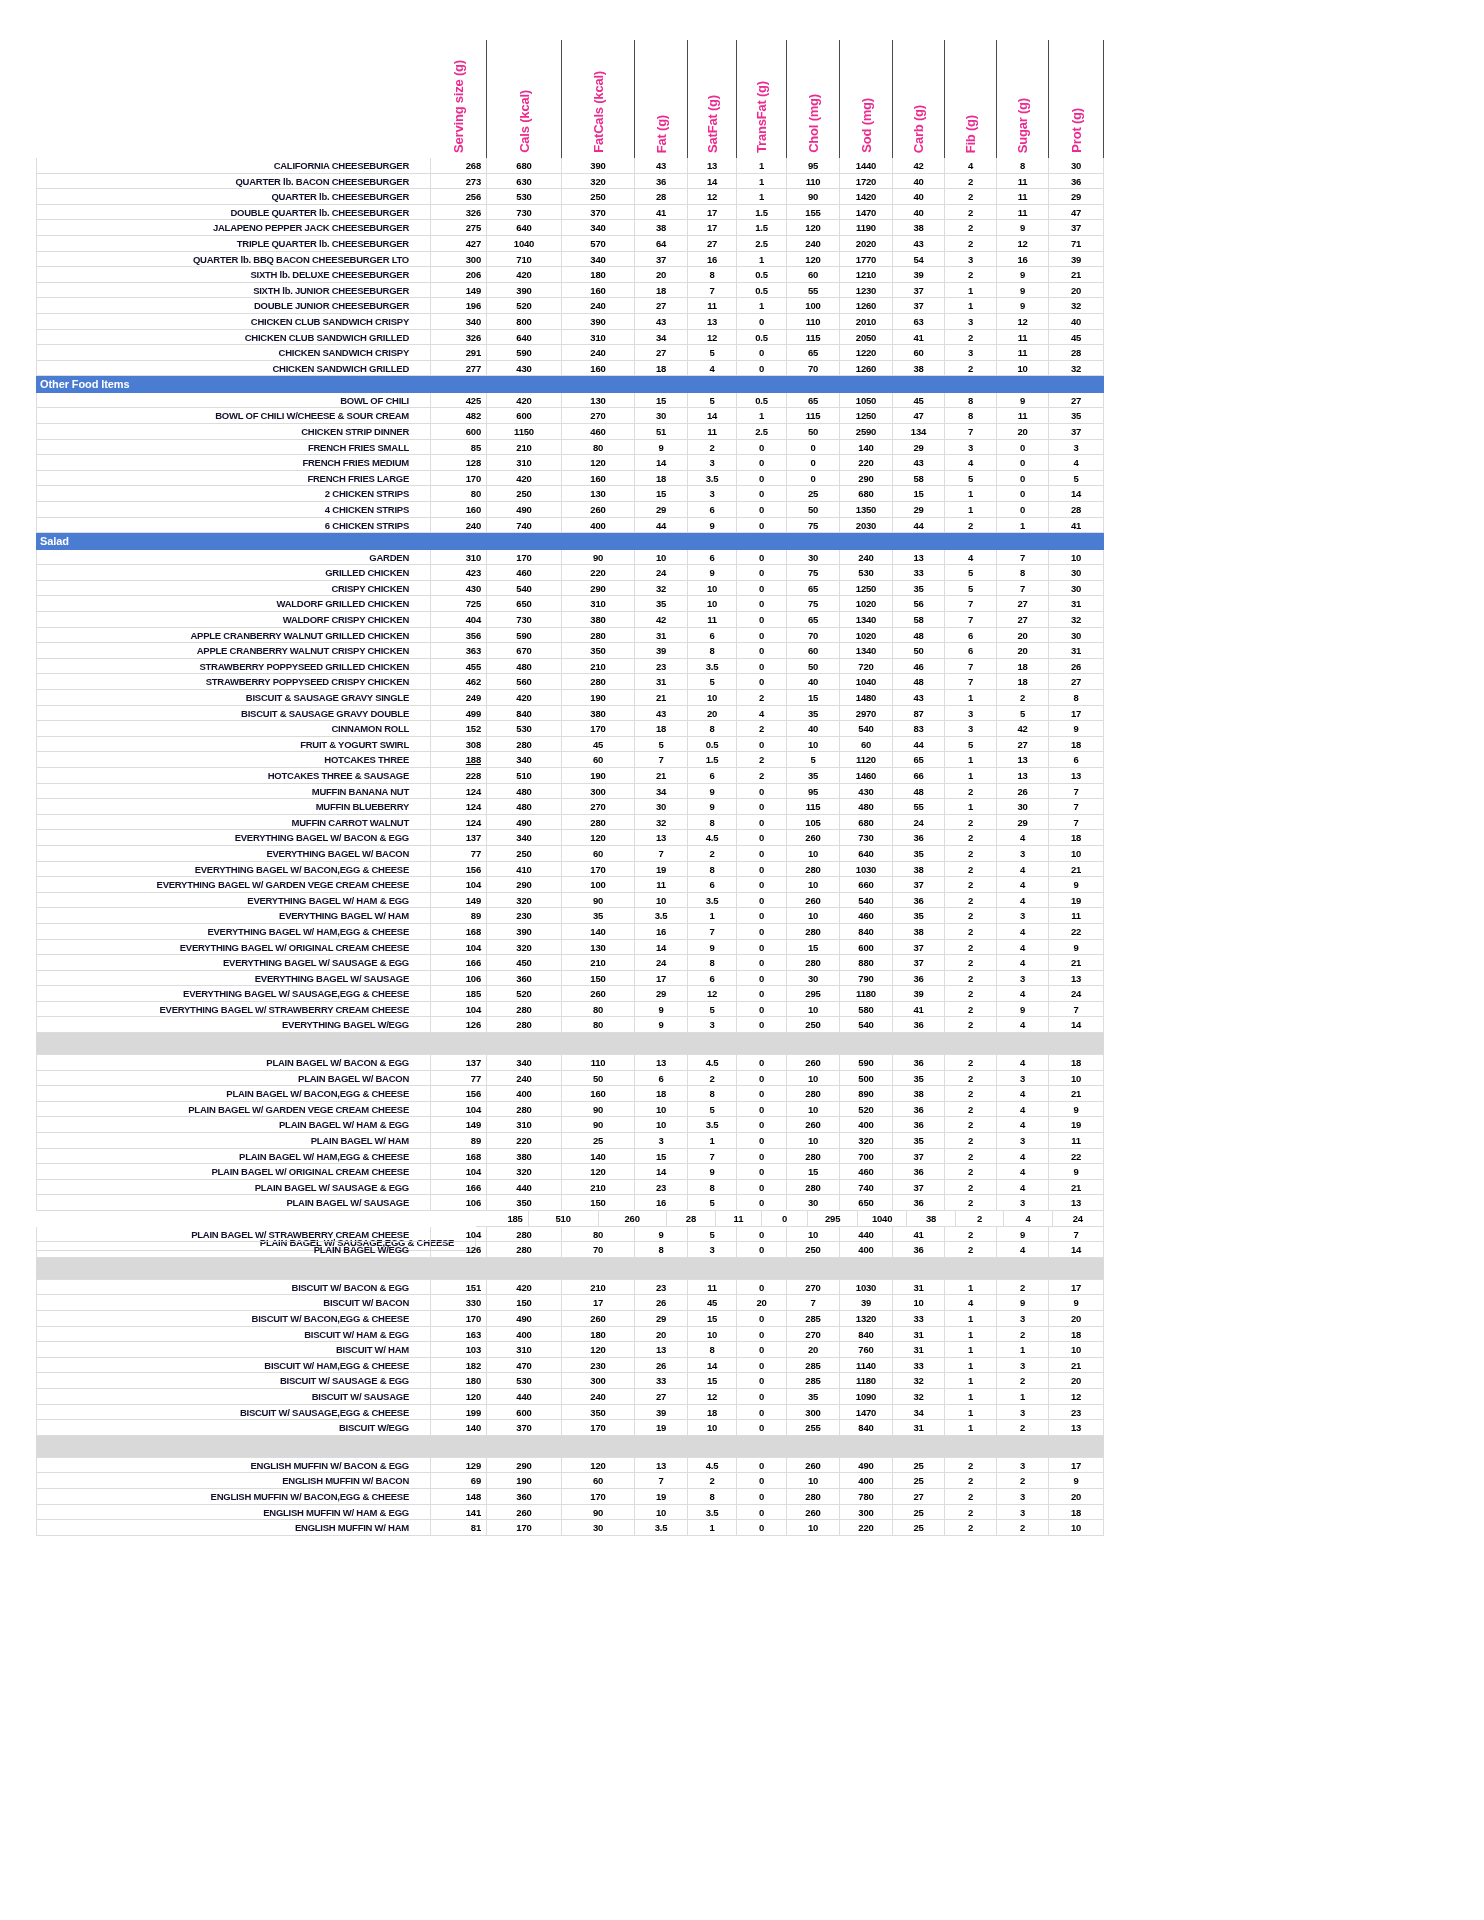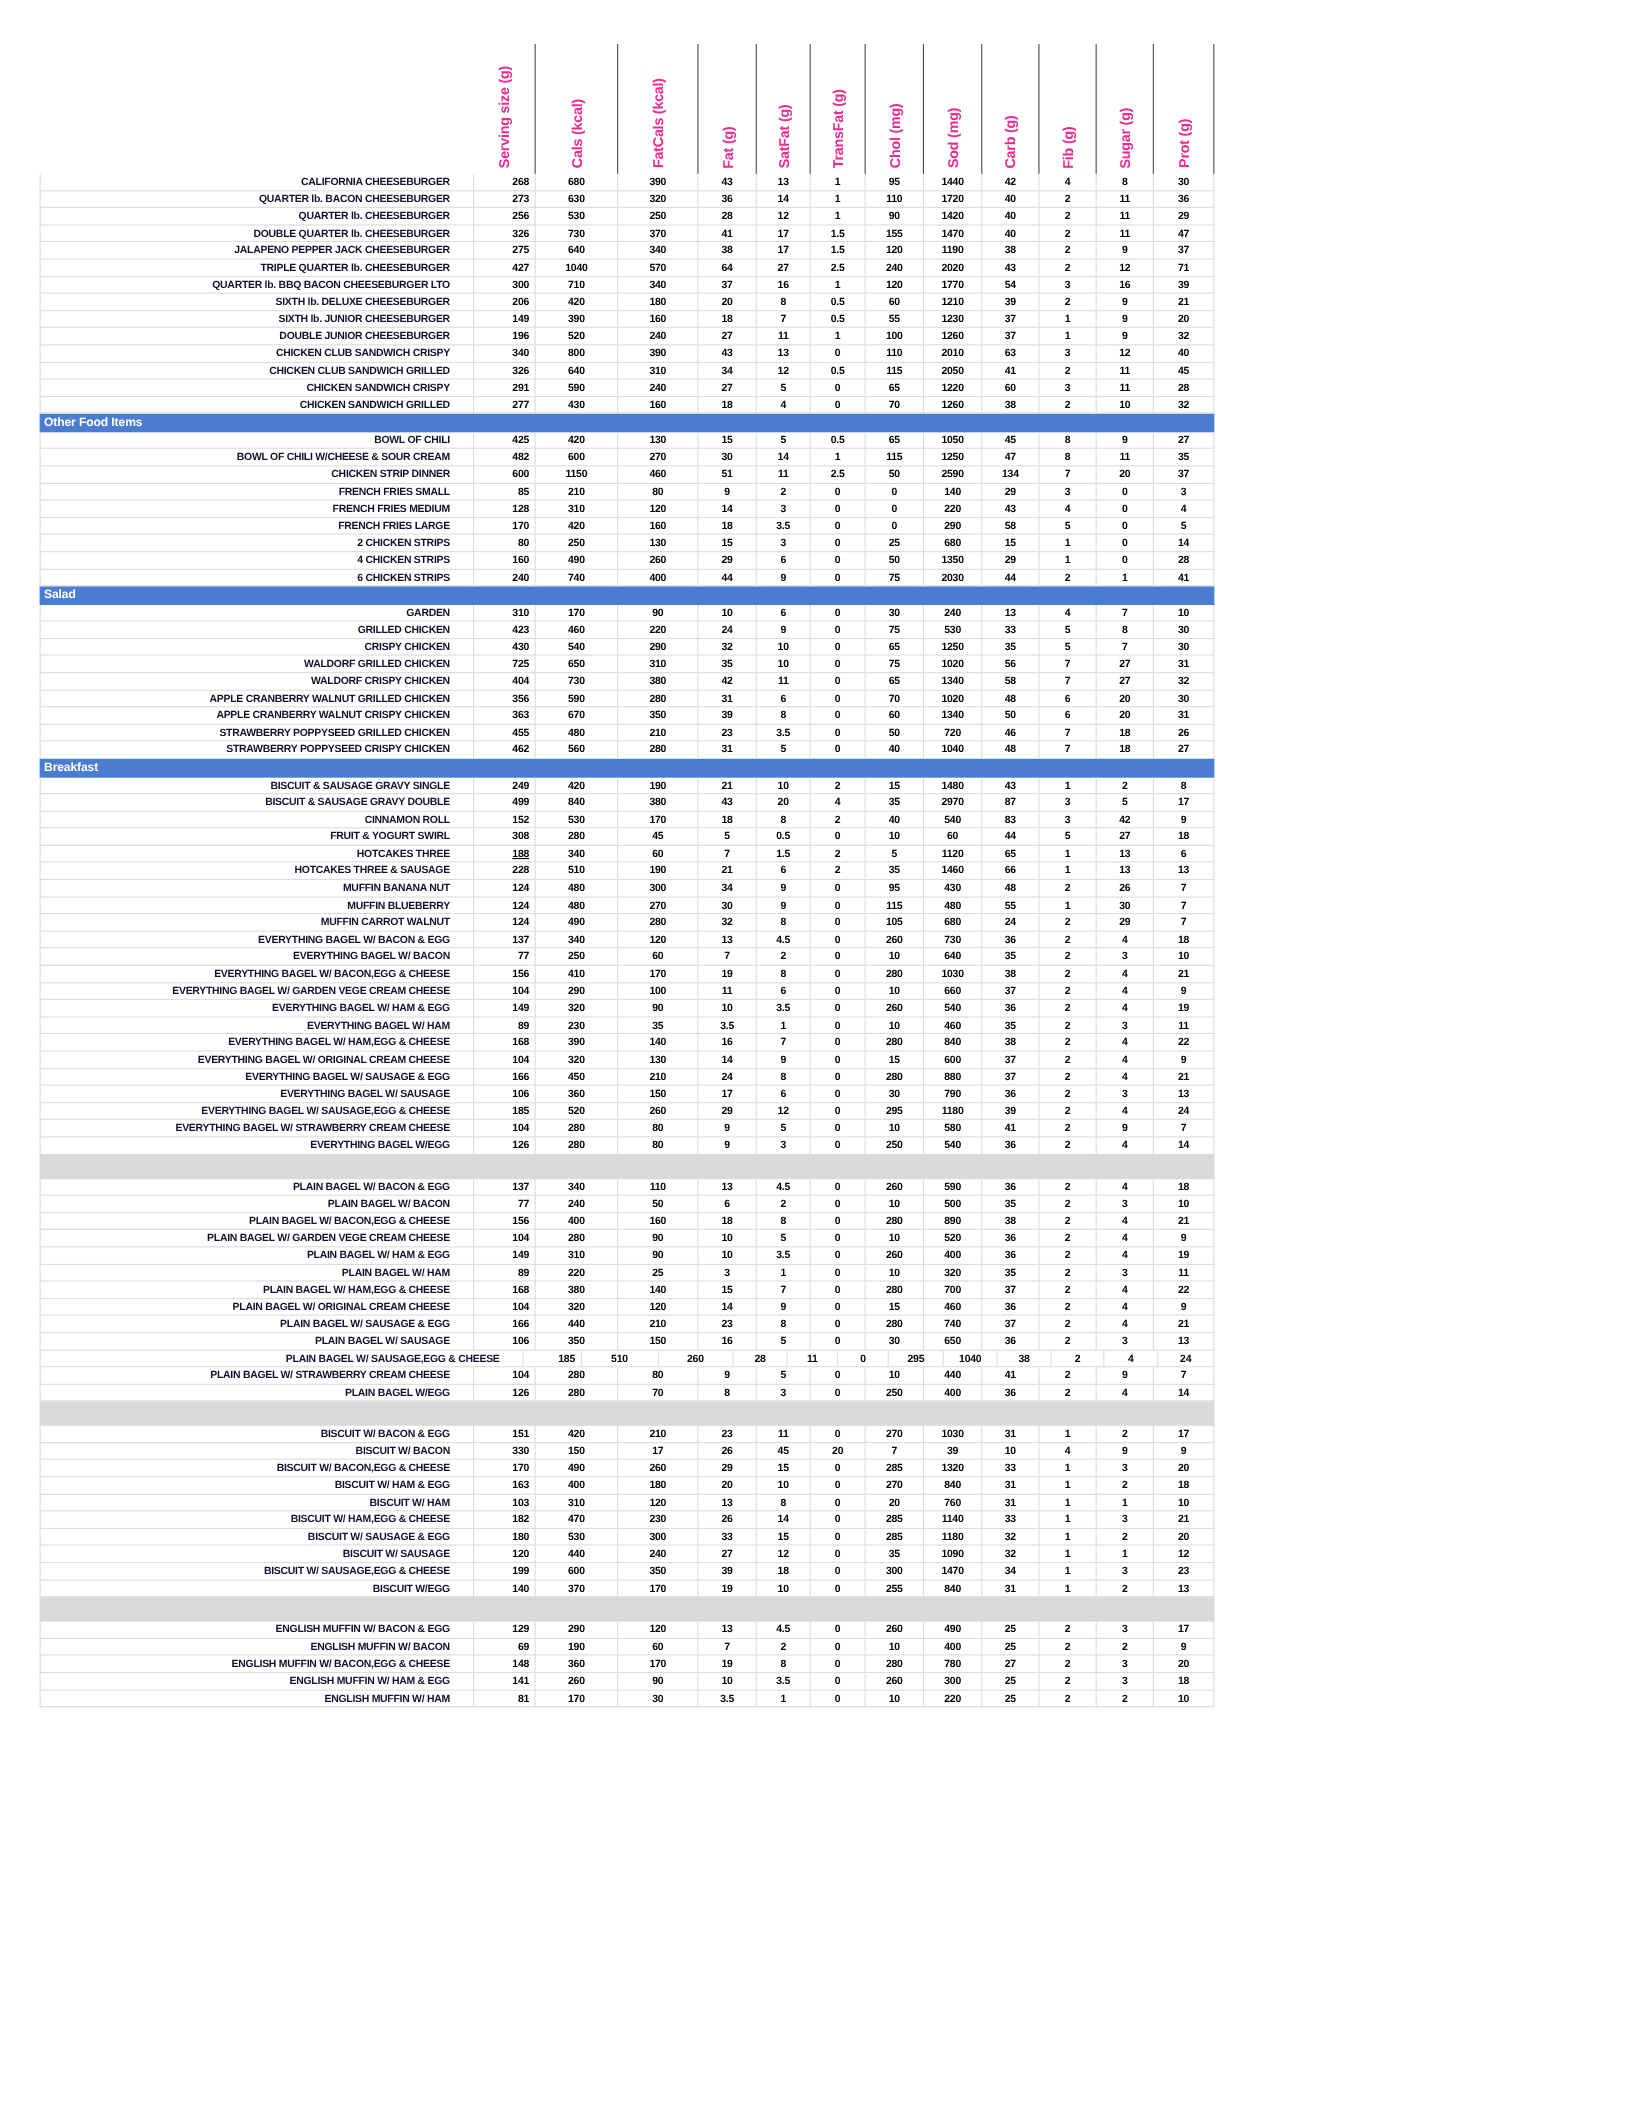--- a/index.html
+++ b/index.html
@@ -584,21 +584,20 @@
           <div class="vcell" style="width: 53px;">31</div>
           <div class="vcell" style="width: 49px;">5</div>
           <div class="vcell" style="width: 50px;">0</div>
           <div class="vcell" style="width: 53px;">40</div>
           <div class="vcell" style="width: 53px;">1040</div>
           <div class="vcell" style="width: 52px;">48</div>
           <div class="vcell" style="width: 52px;">7</div>
           <div class="vcell" style="width: 52px;">18</div>
           <div class="vcell" style="width: 55px;">27</div>
         </div>
-        <div class="section-bar">Breakfast</div>
         <div class="row">
           <div class="ncell" style="width: 395px;">BISCUIT &amp; SAUSAGE GRAVY SINGLE</div>
           <div class="vcell serving" style="width: 56px;">249</div>
           <div class="vcell" style="width: 75px;">420</div>
           <div class="vcell" style="width: 73px;">190</div>
           <div class="vcell" style="width: 53px;">21</div>
           <div class="vcell" style="width: 49px;">10</div>
           <div class="vcell" style="width: 50px;">2</div>
           <div class="vcell" style="width: 53px;">15</div>
           <div class="vcell" style="width: 53px;">1480</div>
@@ -1067,21 +1066,21 @@
           <div class="vcell" style="width: 49px;">5</div>
           <div class="vcell" style="width: 50px;">0</div>
           <div class="vcell" style="width: 53px;">30</div>
           <div class="vcell" style="width: 53px;">650</div>
           <div class="vcell" style="width: 52px;">36</div>
           <div class="vcell" style="width: 52px;">2</div>
           <div class="vcell" style="width: 52px;">3</div>
           <div class="vcell" style="width: 55px;">13</div>
         </div>
         <div class="row">
-          <div class="ncell" style="width: 471px;">PLAIN BAGEL W/ SAUSAGE,EGG &amp; CHEESE</div>
+          <div class="ncell" style="width: 471px; margin-top: 24px;">PLAIN BAGEL W/ SAUSAGE,EGG &amp; CHEESE</div>
           <div class="vcell serving" style="width: 56px;">185</div>
           <div class="vcell" style="width: 75px;">510</div>
           <div class="vcell" style="width: 73px;">260</div>
           <div class="vcell" style="width: 53px;">28</div>
           <div class="vcell" style="width: 49px;">11</div>
           <div class="vcell" style="width: 50px;">0</div>
           <div class="vcell" style="width: 53px;">295</div>
           <div class="vcell" style="width: 53px;">1040</div>
           <div class="vcell" style="width: 52px;">38</div>
           <div class="vcell" style="width: 52px;">2</div>

